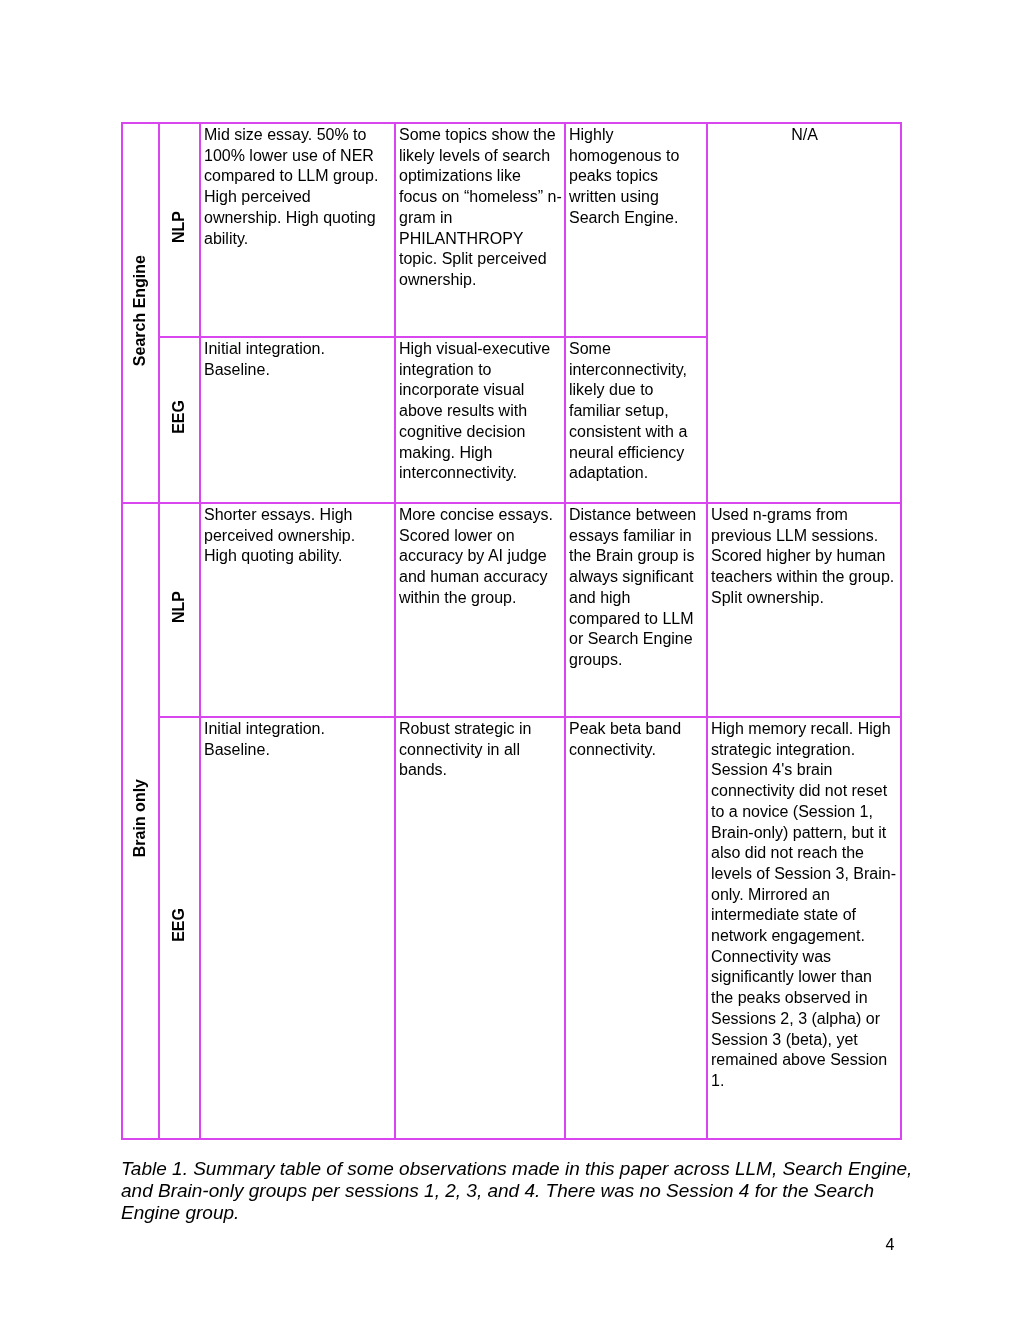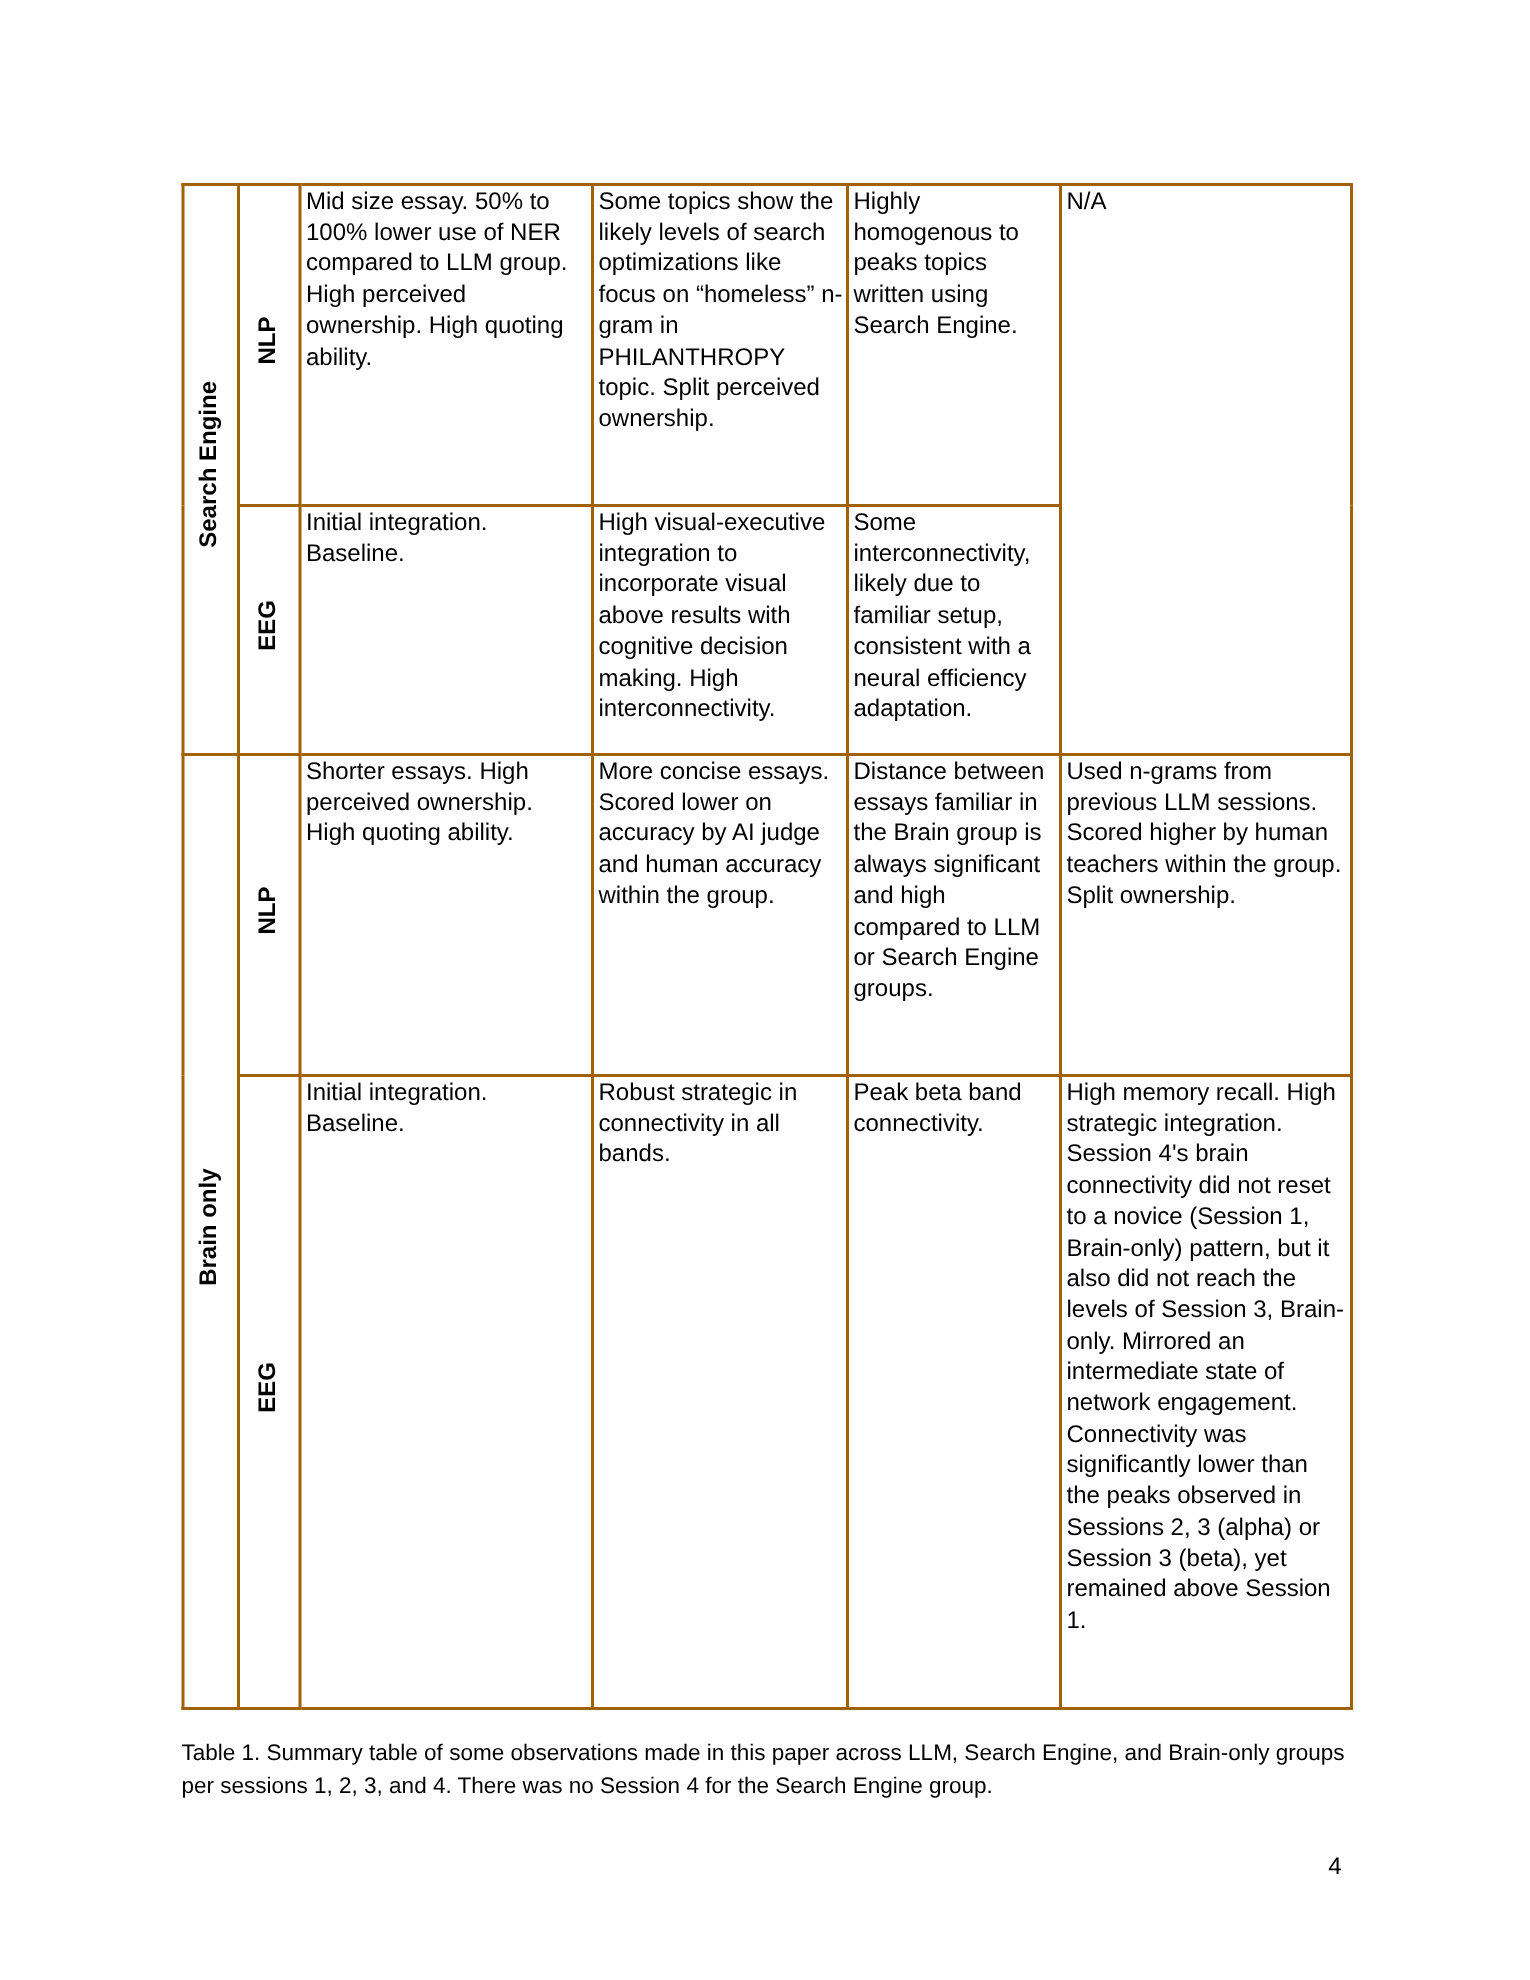--- a/index.html
+++ b/index.html
@@ -14,21 +14,21 @@
     overflow: hidden;
   }
   table.summary {
     position: absolute;
     left: 121px;
     top: 122px;
     border-collapse: collapse;
     table-layout: fixed;
   }
   table.summary td {
-    border: 2px solid #a16207;
+    border: 2px solid #d946ef;
     font-size: 16px;
     line-height: 20.7px;
     vertical-align: top;
     padding: 1px 2px 0 3px;
     white-space: pre-line;
     overflow: hidden;
     word-wrap: break-word;
   }
   table.summary td.lbl {
     vertical-align: middle;
@@ -38,34 +38,35 @@
   }
   .vtext {
     display: inline-block;
     writing-mode: vertical-rl;
     transform: rotate(180deg);
     font-weight: bold;
     font-size: 16px;
   }
   td.na-cell {
     vertical-align: middle;
-    text-align: left;
+    text-align: center;
     padding: 0;
     font-size: 16px;
   }
   tr.r1 { height: 214px; }
   tr.r2 { height: 166px; }
   tr.r3 { height: 214px; }
   tr.r4 { height: 422px; }
   .caption {
     position: absolute;
     left: 121px;
     top: 1158px;
     width: 796px;
-    font-size: 15px;
+    font-style: italic;
+    font-size: 19px;
     line-height: 22px;
   }
   .pagenum {
     position: absolute;
     left: 878px;
     top: 1236px;
     width: 24px;
     text-align: center;
     font-size: 16px;
   }

